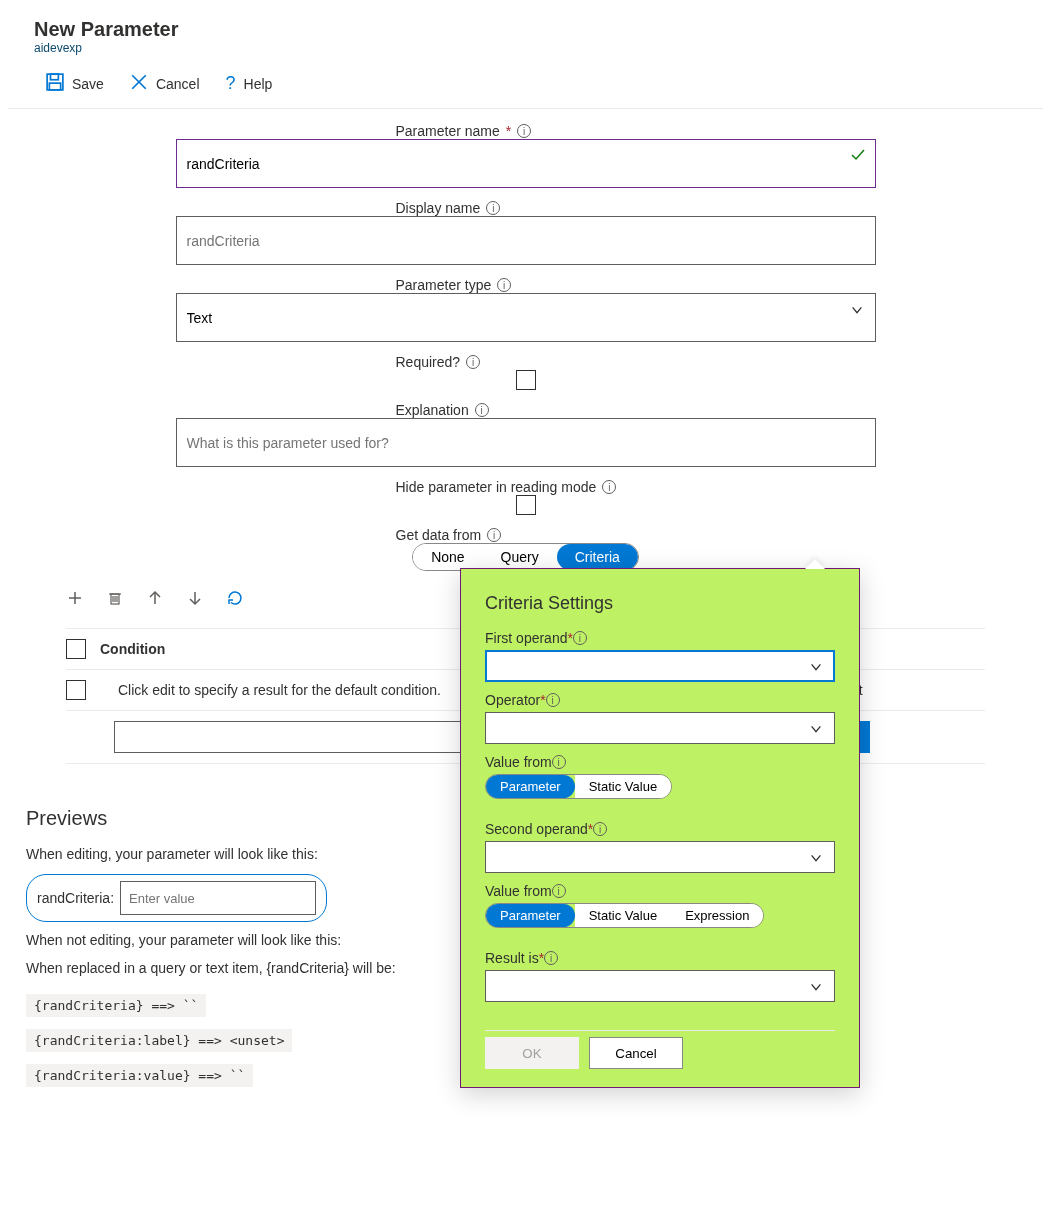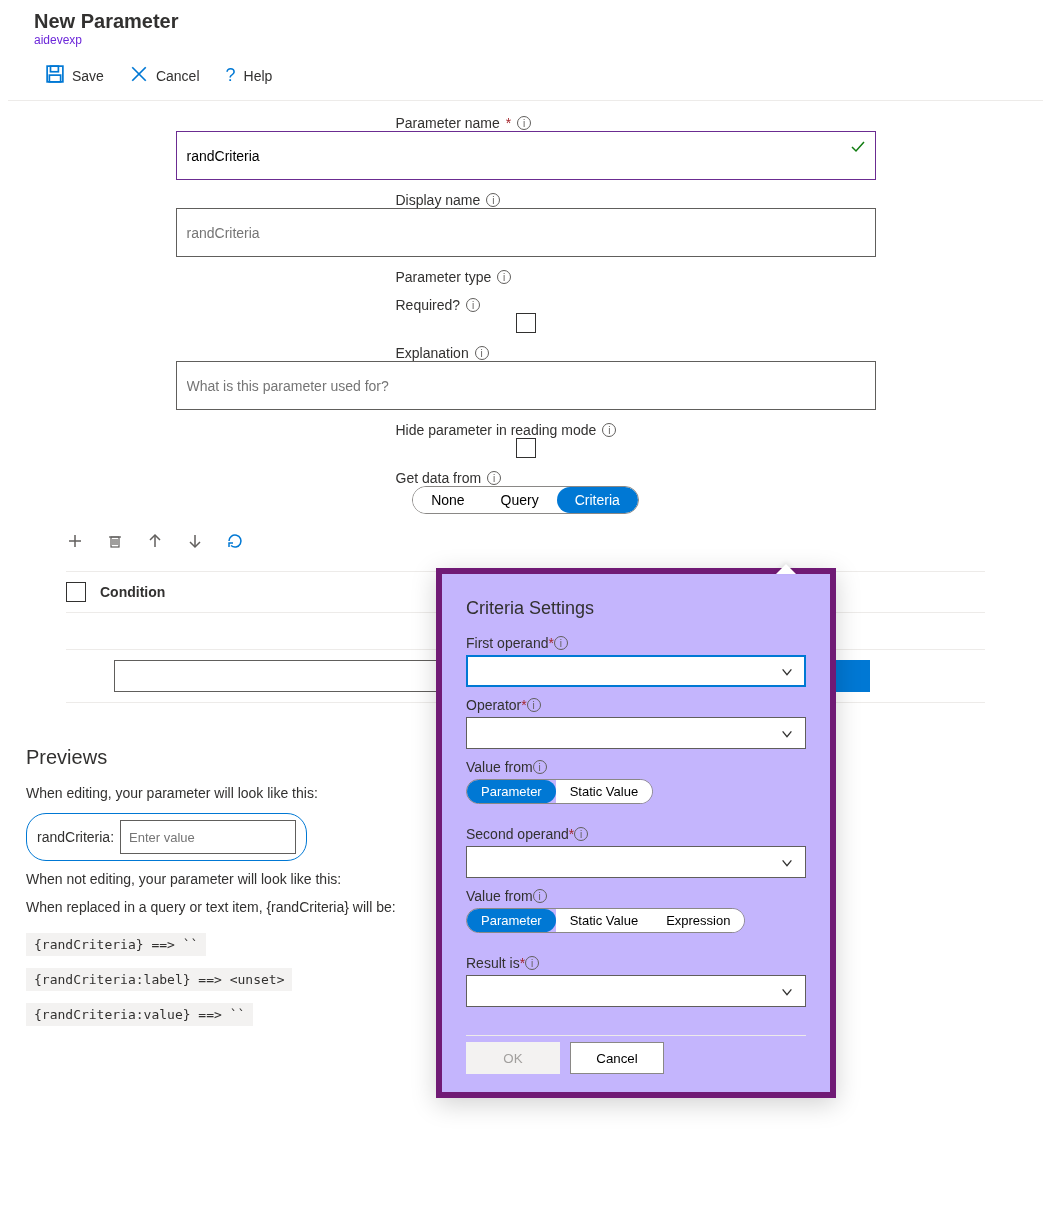--- a/index.html
+++ b/index.html
@@ -6,23 +6,23 @@
 body {
   font-family: "Segoe UI", -apple-system, BlinkMacSystemFont, sans-serif;
   font-size: 14px;
   color: #323130;
   background: #fff;
   width: 1051px;
   height: 1210px;
   position: relative;
 }
 .panel { padding: 0 8px; }
-.header { padding: 10px 18px 4px 26px; border-bottom: 1px solid #edebe9; }
+.header { padding: 10px 18px 4px 26px; border-bottom: 1px solid #edebe9; margin-top: 8px; }
 .header h1 { font-size: 20px; font-weight: 600; }
-.header .subtitle { font-size: 12px; color: #6d28d9; }
+.header .subtitle { font-size: 12px; color: #0c4a6e; }
 .cmdbar { display: flex; gap: 14px; padding: 10px 0 10px 0; margin-top: 8px; }
 .cmd { display: inline-flex; align-items: center; gap: 8px; cursor: pointer; color: #323130; padding-left: 12px; }
 .cmd svg { width: 18px; height: 18px; }
 .form { padding: 14px 18px; }
 .row { display: flex; align-items: center; margin-bottom: 12px; flex-direction: column; }
 .row-label { width: 260px; display: flex; align-items: center; gap: 6px; color: #323130; }
 .req { color: #a4262c; }
 .info-icon { width: 14px; height: 14px; border: 1px solid #605e5c; border-radius: 50%; display: inline-flex; align-items: center; justify-content: center; font-size: 10px; color: #605e5c; }
 .text-input, .select {
   width: 700px; height: 49px; border: 1px solid #605e5c; padding: 0 10px;
@@ -49,26 +49,26 @@
 .grid-row .col-c { width: 650px; display: flex; align-items: center; gap: 14px; padding-left: 0px; color: #323130; }
 .grid-row .col-e { flex: 1; text-align: center; }
 .grid-row2 { display: flex; align-items: center; padding: 10px 0 10px 48px; gap: 14px; border-bottom: 1px solid #edebe9; }
 .grid-row2 .col-c { width: 646px; }
 .grid-row2 input { width: 100%; height: 32px; border: 1px solid #605e5c; padding: 0 8px; }
 .edit-btn { background: #0078d4; color: #fff; border: none; height: 32px; width: 96px; font-weight: 600; cursor: pointer; }
 .previews { padding: 20px 18px; }
 .previews h2 { font-size: 20px; font-weight: 400; margin-bottom: 16px; }
 .previews p { margin: 10px 0 12px 0; color: #323130; }
 .pill-edit { display: inline-flex; align-items: center; border: 1px solid #0078d4; border-radius: 20px; padding: 6px 10px; gap: 6px; }
-.pill-edit input { border: 1px solid #605e5c; height: 26px; width: 176px; padding: 16px 8px; font-size: 13px; }
+.pill-edit input { border: 1px solid #605e5c; height: 26px; width: 196px; padding: 16px 8px; font-size: 13px; }
 .pill { display: inline-flex; border: 1px solid #8a8886; border-radius: 20px; padding: 7px 14px; }
 .code { font-family: Consolas, monospace; background: #f3f2f1; padding: 4px 8px; display: inline-block; margin: 6px 0; font-size: 13px; }
 .popup {
-  position: absolute; left: 436px; top: 568px; width: 400px;
-  background: #c4b5fd; border: 6px solid #701a75;
+  position: absolute; left: 460px; top: 568px; width: 400px;
+  background: #bef264; border: 1px solid #701a75;
   box-shadow: 0 6px 24px rgba(0,0,0,0.18); padding: 24px 24px 18px 24px;
 }
 .popup::before {
   content: ""; position: absolute; top: -10px; right: 34px;
   border-left: 10px solid transparent; border-right: 10px solid transparent;
   border-bottom: 10px solid #fff;
   filter: drop-shadow(0 -2px 2px rgba(0,0,0,0.08));
 }
 .popup h3 { font-size: 18px; font-weight: 400; margin-bottom: 16px; }
 .pfield { margin-bottom: 10px; }
@@ -140,20 +140,28 @@
         <span>Display name</span>
         <span class="info-icon">i</span>
       </div>
       <input class="text-input" placeholder="randCriteria" style="">
     </div>
     <div class="row">
       <div class="row-label">
         <span>Parameter type</span>
         <span class="info-icon">i</span>
       </div>
+      <div class="select-wrap">
+        <input class="select" readonly="" value="Text" style="">
+        <span class="chev">
+          <svg width="14" height="14" viewBox="0 0 16 16" fill="none" stroke="#323130" stroke-width="1.5">
+              <polyline points="3,5 8,11 13,5"></polyline>
+            </svg>
+        </span>
+      </div>
     </div>
     <div class="row">
       <div class="row-label">
         <span>Required?</span>
         <span class="info-icon">i</span>
       </div>
       <div class="chk"></div>
     </div>
     <div class="row">
       <div class="row-label">
@@ -219,20 +227,24 @@
 
     <div class="grid">
       <div class="grid-head">
         <div class="col-c">
           <div class="chk"></div>
           <span>Condition</span>
         </div>
         <div class="col-e">Edit</div>
       </div>
       <div class="grid-row">
+        <div class="col-c">
+          <div class="chk"></div>
+          <span style="margin-left:18px">Click edit to specify a result for the default condition.</span>
+        </div>
         <div class="col-e">
           <span>Edit</span>
         </div>
       </div>
       <div class="grid-row2">
         <div class="col-c">
           <input style="">
         </div>
         <button class="edit-btn">Edit</button>
       </div>

